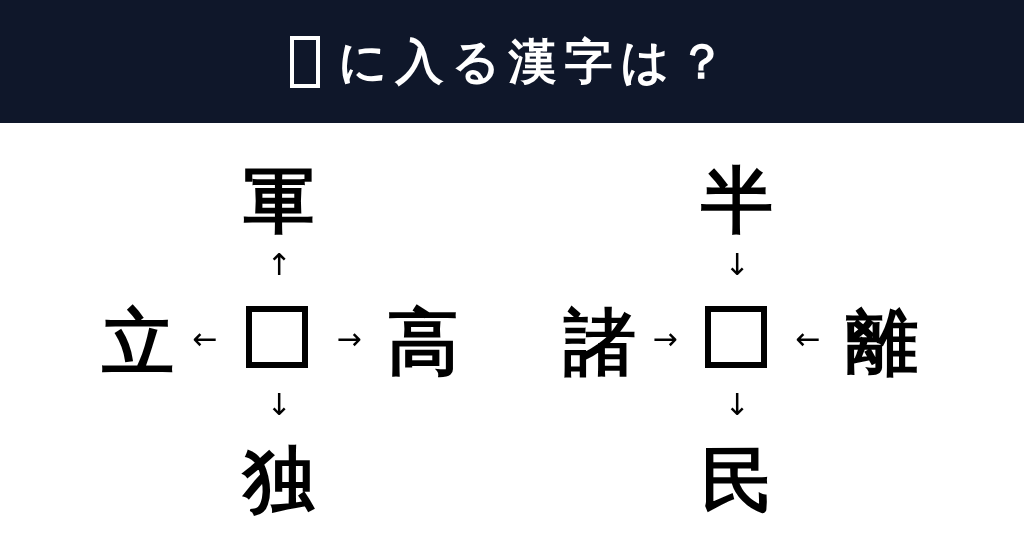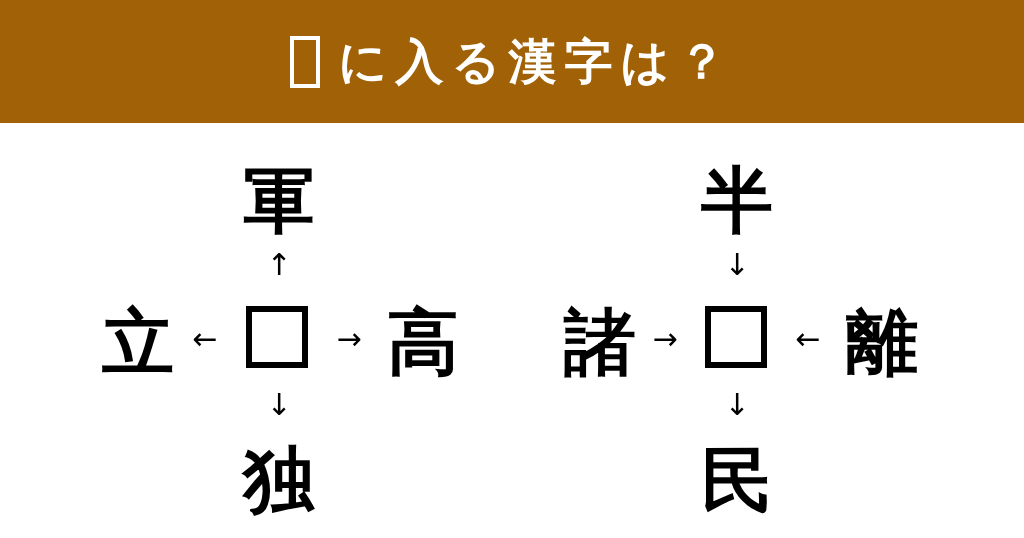--- a/index.html
+++ b/index.html
@@ -4,21 +4,21 @@
   <style>
     html, body { margin: 0; padding: 0; }
     body {
       width: 1024px; height: 538px; overflow: hidden;
       background: #ffffff;
       font-family: "DejaVu Sans", "Liberation Sans", sans-serif;
       position: relative;
     }
     .header {
       position: absolute; left: 0; top: 0; width: 1024px; height: 123px;
-      background: #a16207;
+      background: #0f172a;
       display: flex; align-items: center; justify-content: center;
     }
     .header-title {
       color: #ffffff; font-size: 48px; font-weight: bold; letter-spacing: 8px;
       display: flex; align-items: center;
     }
     .title-box {
       display: inline-block; width: 24px; height: 48px;
       border: 4px solid #ffffff; box-sizing: border-box; margin-right: 18px;
       width: 30px; height: 52px;

